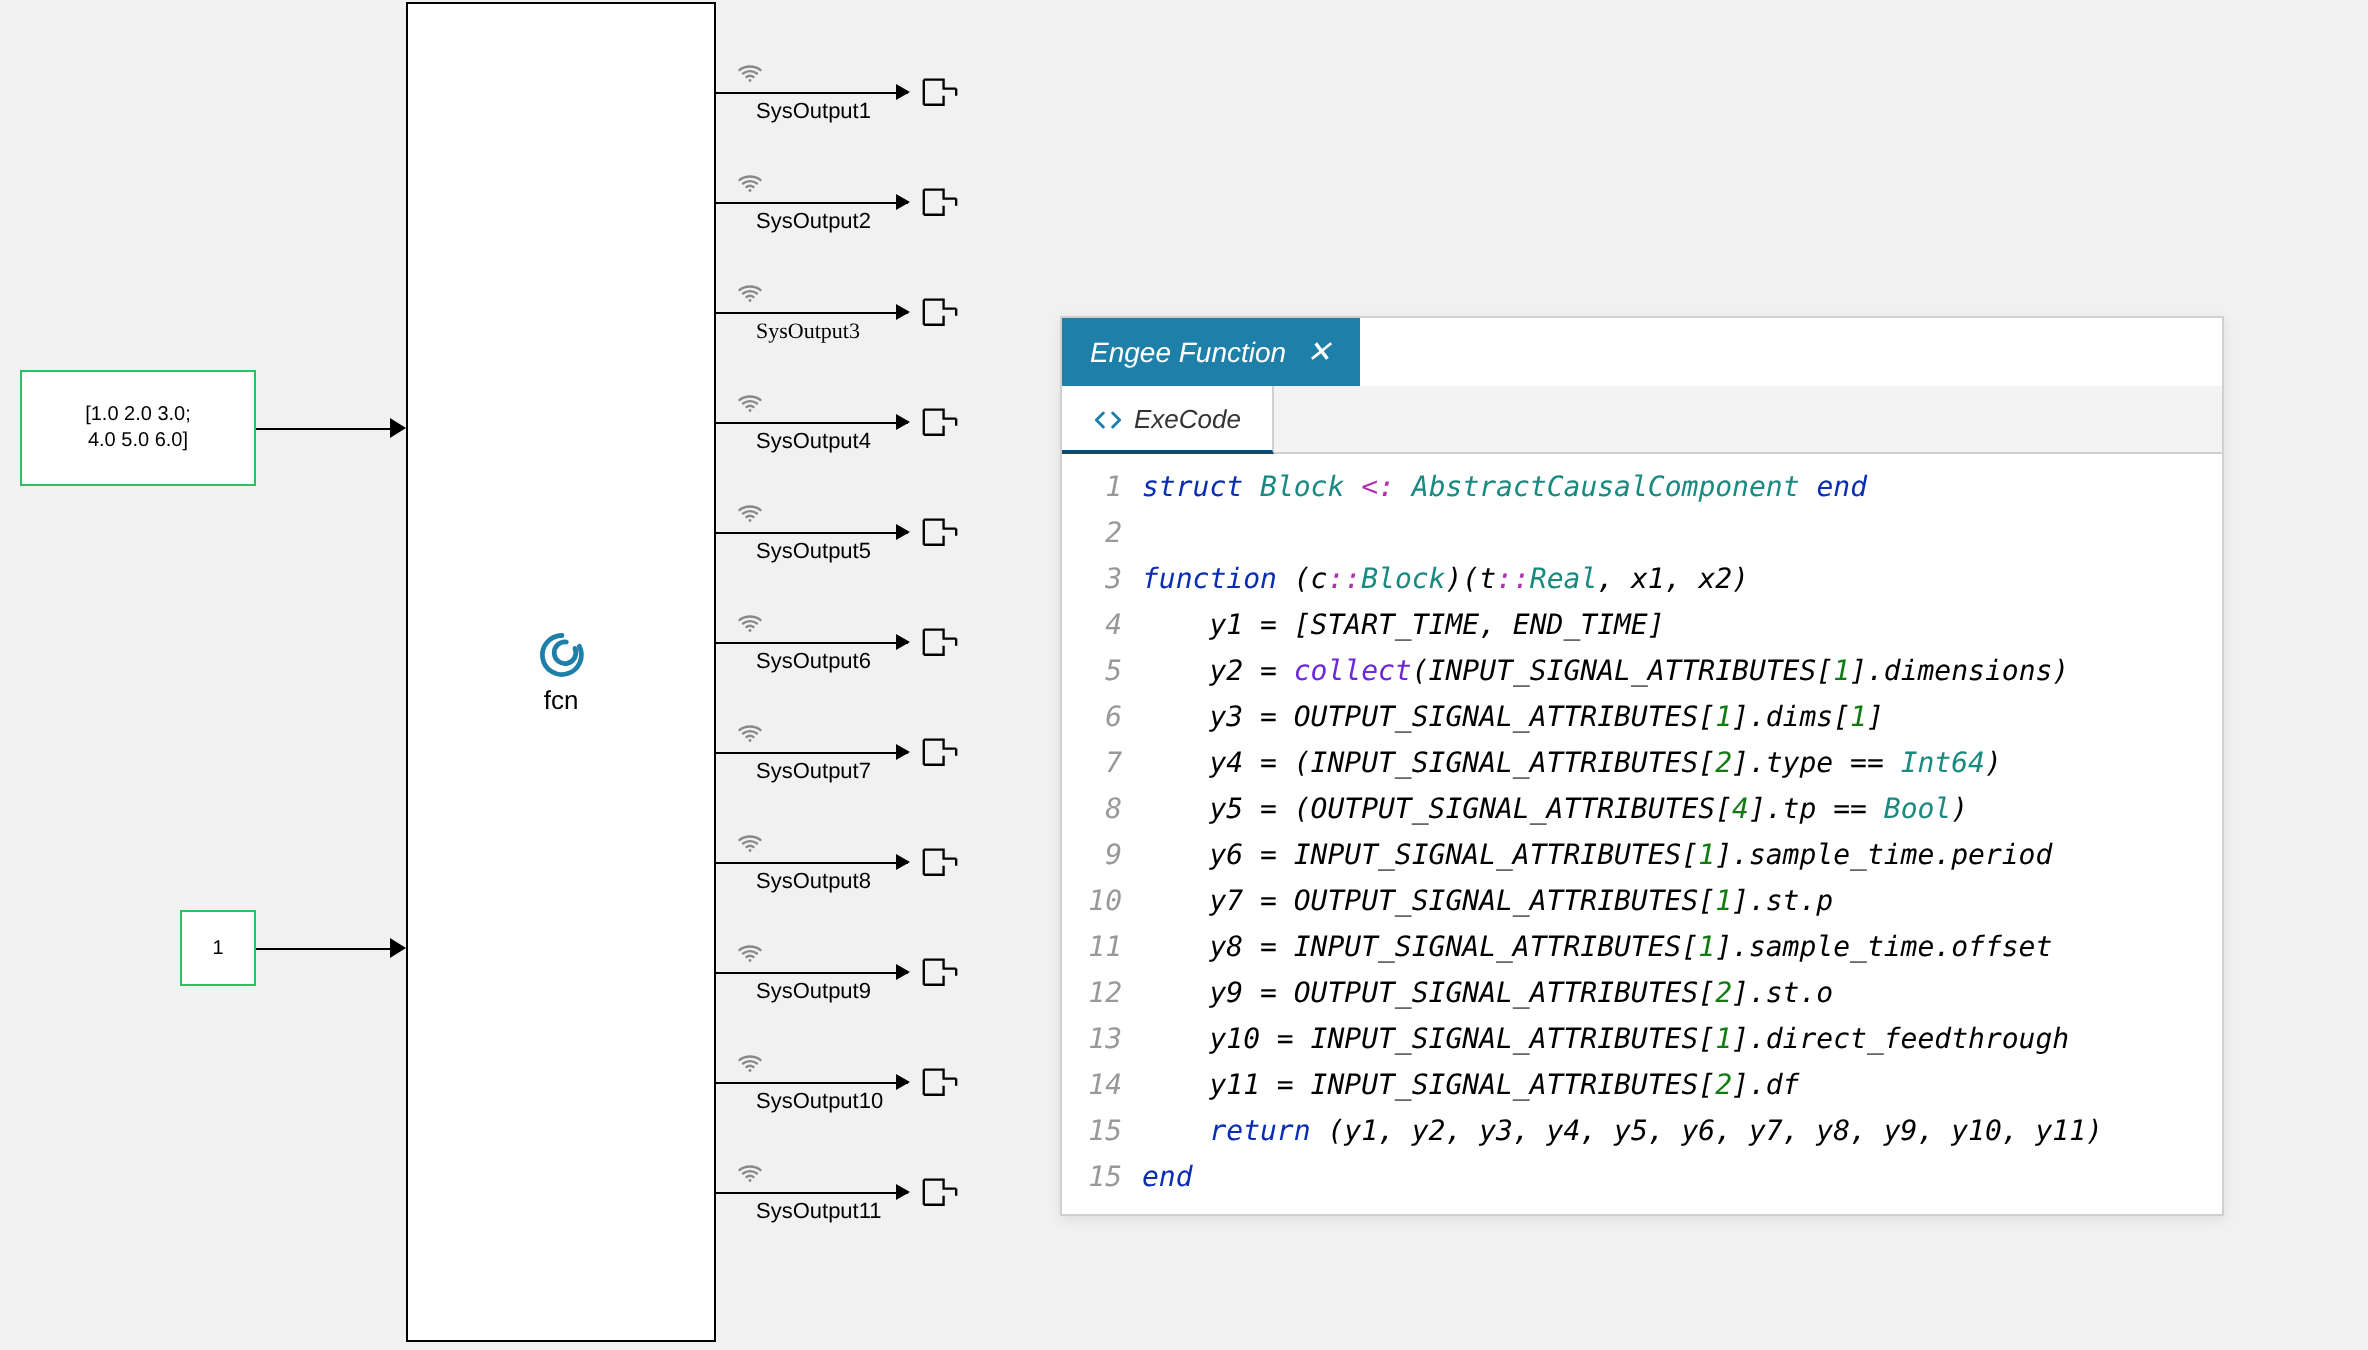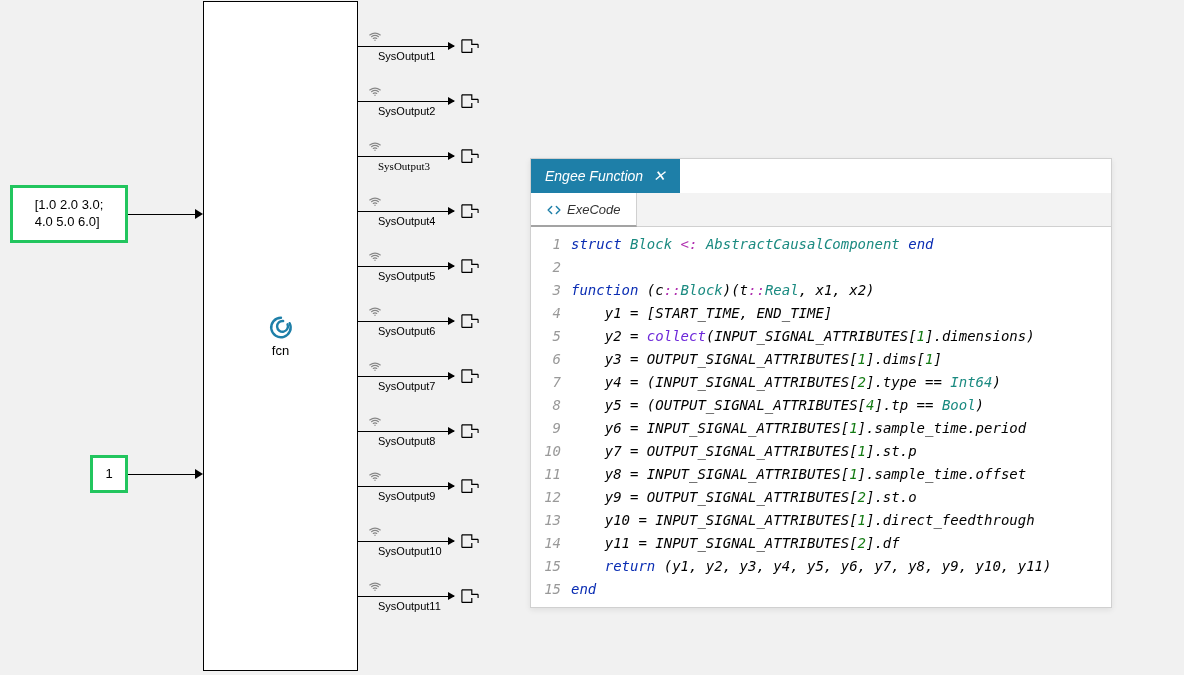--- a/index.html
+++ b/index.html
@@ -15,26 +15,26 @@
   
   .diagram {
     position: absolute;
     left: 0; top: 0;
     width: 530px; height: 675px;
   }
 
   .const-block {
     position: absolute;
     background: #ffffff;
-    border: 3px solid #22c55e;
-    font-size: 13px;
+    border: 1px solid #22c55e;
+    font-size: 10px;
     display: flex;
     align-items: center;
     justify-content: center;
-    text-align: left;
+    text-align: center;
     padding: 4px 6px;
     line-height: 1.3;
   }
   #const1 { left: 10px; top: 185px; width: 118px; height: 58px; }
   #const2 { left: 90px; top: 455px; width: 38px; height: 38px; justify-content: center; }
 
   .fcn-block {
     position: absolute;
     left: 203px; top: 1px;
     width: 155px; height: 670px;
@@ -137,21 +137,21 @@
     font-size: 13px;
     color: #333;
     display: flex;
     align-items: center;
     gap: 6px;
     border-right: 1px solid #d0d0d0;
     cursor: pointer;
   }
   .tab.active {
     background: #fff;
-    border-bottom: 2px solid #a3a3a3;
+    border-bottom: 2px solid #0c4a6e;
     margin-bottom: -1px;
   }
   .tab svg { width: 14px; height: 14px; }
 
   .code-area {
     display: flex;
     font-family: "Consolas", "Menlo", monospace;
     font-size: 14px;
     line-height: 23px;
     padding: 6px 0;

